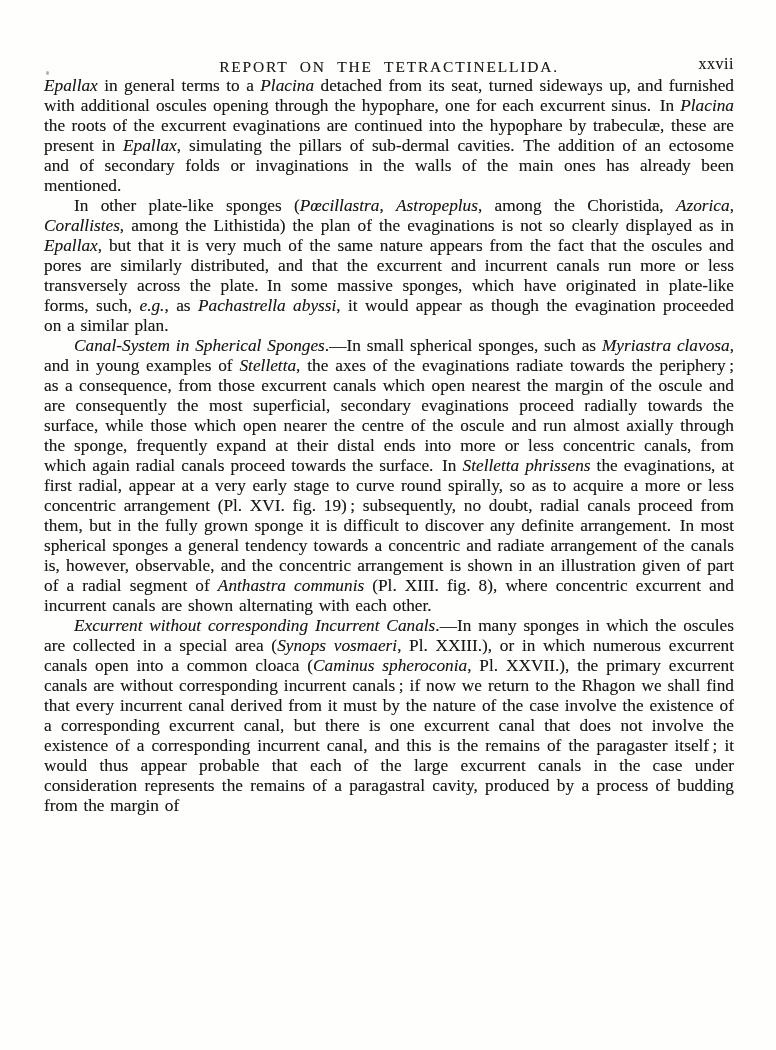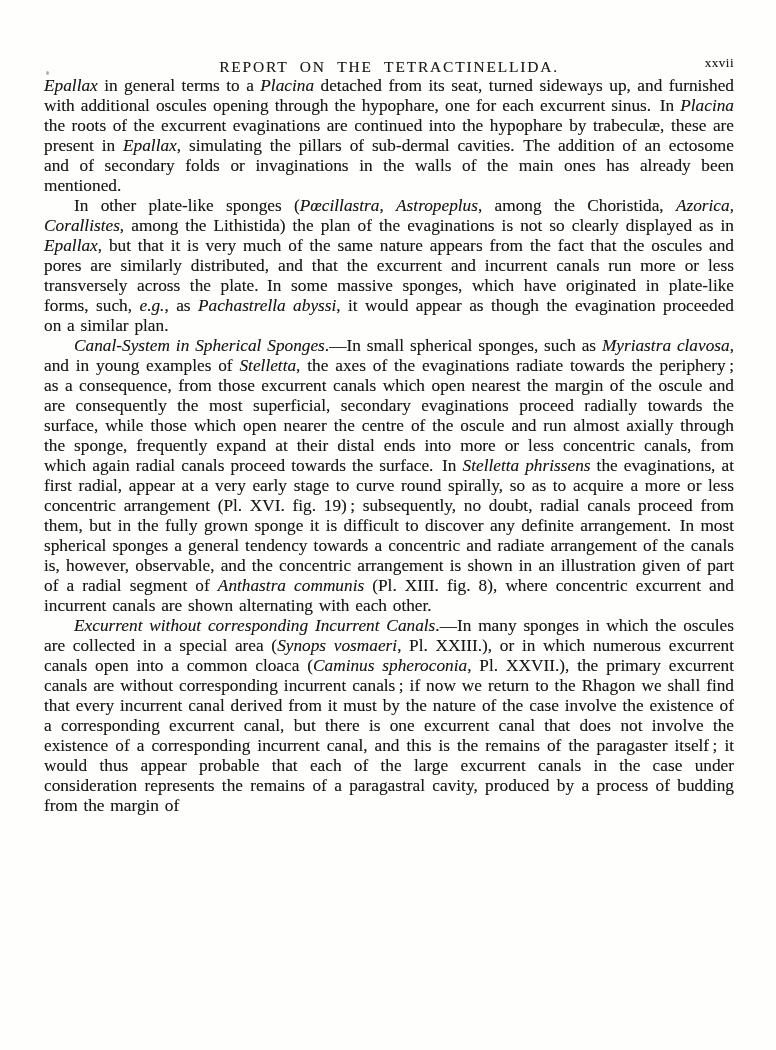--- a/index.html
+++ b/index.html
@@ -31,21 +31,21 @@
     font-size: 15.5px;
     letter-spacing: 1.8px;
     word-spacing: 6px;
     color: #1b1b1b;
     white-space: nowrap;
   }
   .head-folio {
     position: absolute;
     right: 0;
     top: -3px;
-    font-size: 13px;
+    font-size: 16px;
     letter-spacing: 0.5px;
   }
   .body-text {
     position: absolute;
     top: 76px;
     left: 44px;
     width: 690px;
     font-size: 17.3px;
     line-height: 20px;
     text-align: justify;

